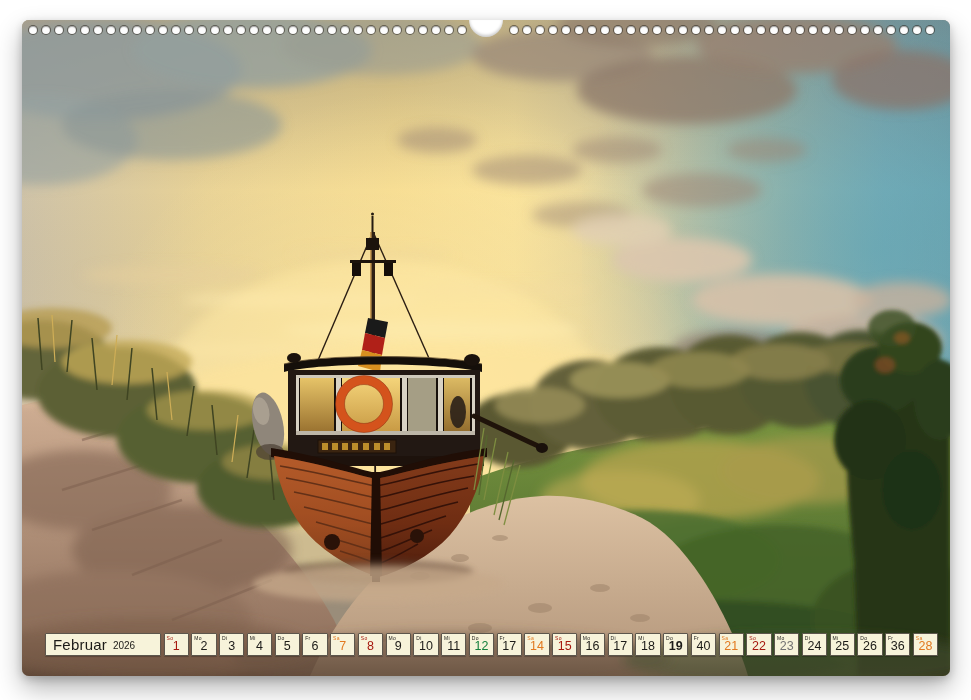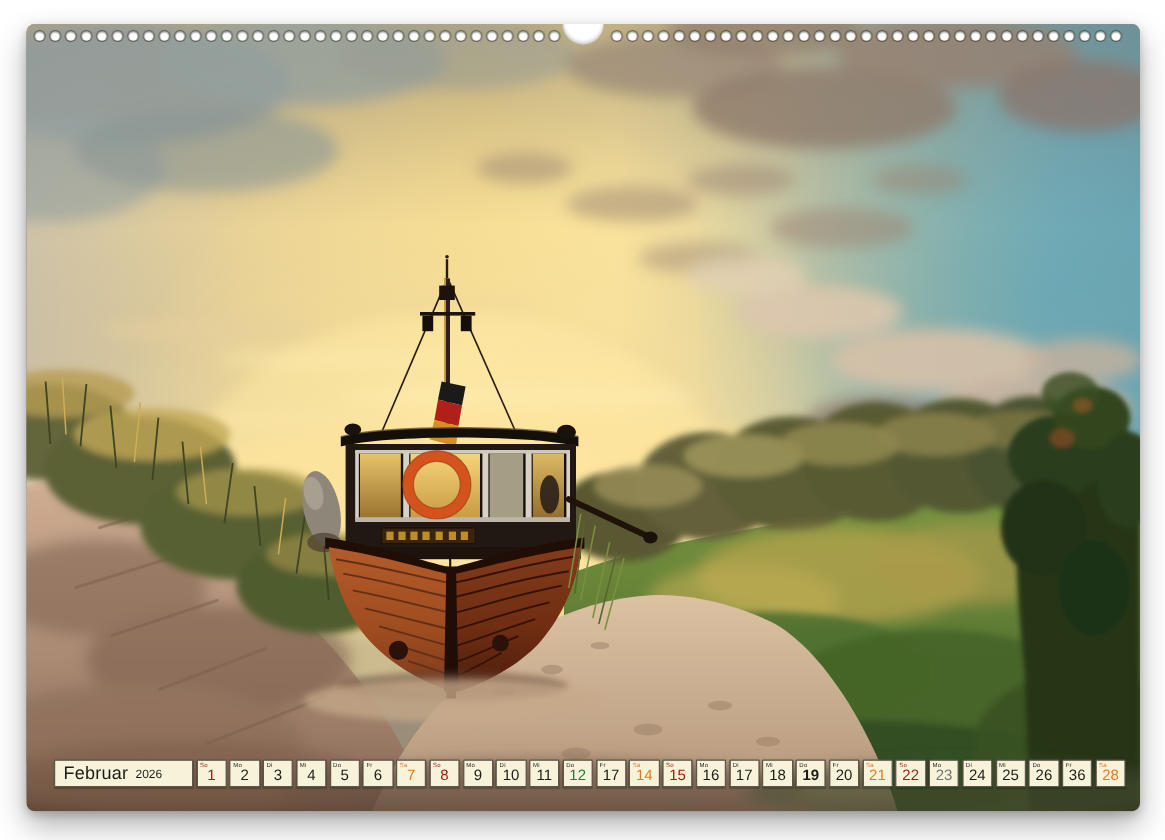--- a/index.html
+++ b/index.html
@@ -443,21 +443,21 @@
         <div class="day-cell">
           <span class="day-wd" style="color: rgb(28, 27, 24);">Mi</span>
           <span class="day-num" style="color: rgb(28, 27, 24);">18</span>
         </div>
         <div class="day-cell">
           <span class="day-wd" style="color: rgb(28, 27, 24);">Do</span>
           <span class="day-num" style="color: rgb(28, 27, 24); font-weight: bold;">19</span>
         </div>
         <div class="day-cell">
           <span class="day-wd" style="color: rgb(28, 27, 24);">Fr</span>
-          <span class="day-num" style="color: rgb(28, 27, 24);">20</span>
+          <span class="day-num" style="color: rgb(28, 27, 24);">40</span>
         </div>
         <div class="day-cell">
           <span class="day-wd" style="color: rgb(226, 121, 31);">Sa</span>
           <span class="day-num" style="color: rgb(226, 121, 31);">21</span>
         </div>
         <div class="day-cell">
           <span class="day-wd" style="color: rgb(166, 25, 14);">So</span>
           <span class="day-num" style="color: rgb(166, 25, 14);">22</span>
         </div>
         <div class="day-cell">

